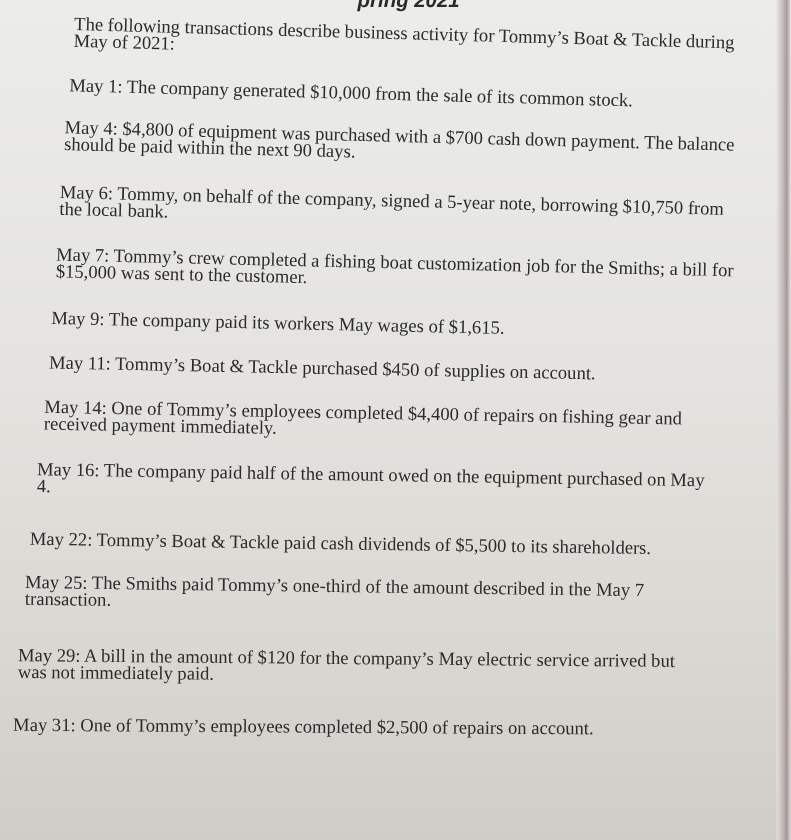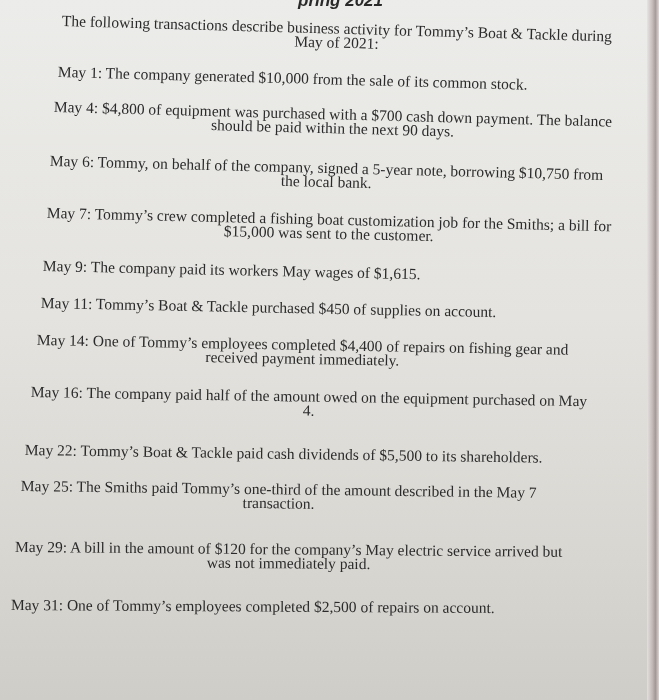--- a/index.html
+++ b/index.html
@@ -33,21 +33,20 @@
       font-style: italic;
       font-size: 17px;
       color: #2a2a2a;
     }
     .doc {
       position: absolute;
       left: 0;
       top: 0;
       width: 553px;
       height: 700px;
-      text-align: center;
     }
     .para {
       position: absolute;
       font-size: 15.5px;
       line-height: 14px;
       white-space: nowrap;
       transform-origin: left top;
     }
     .para .line { display: block; }
   </style>

